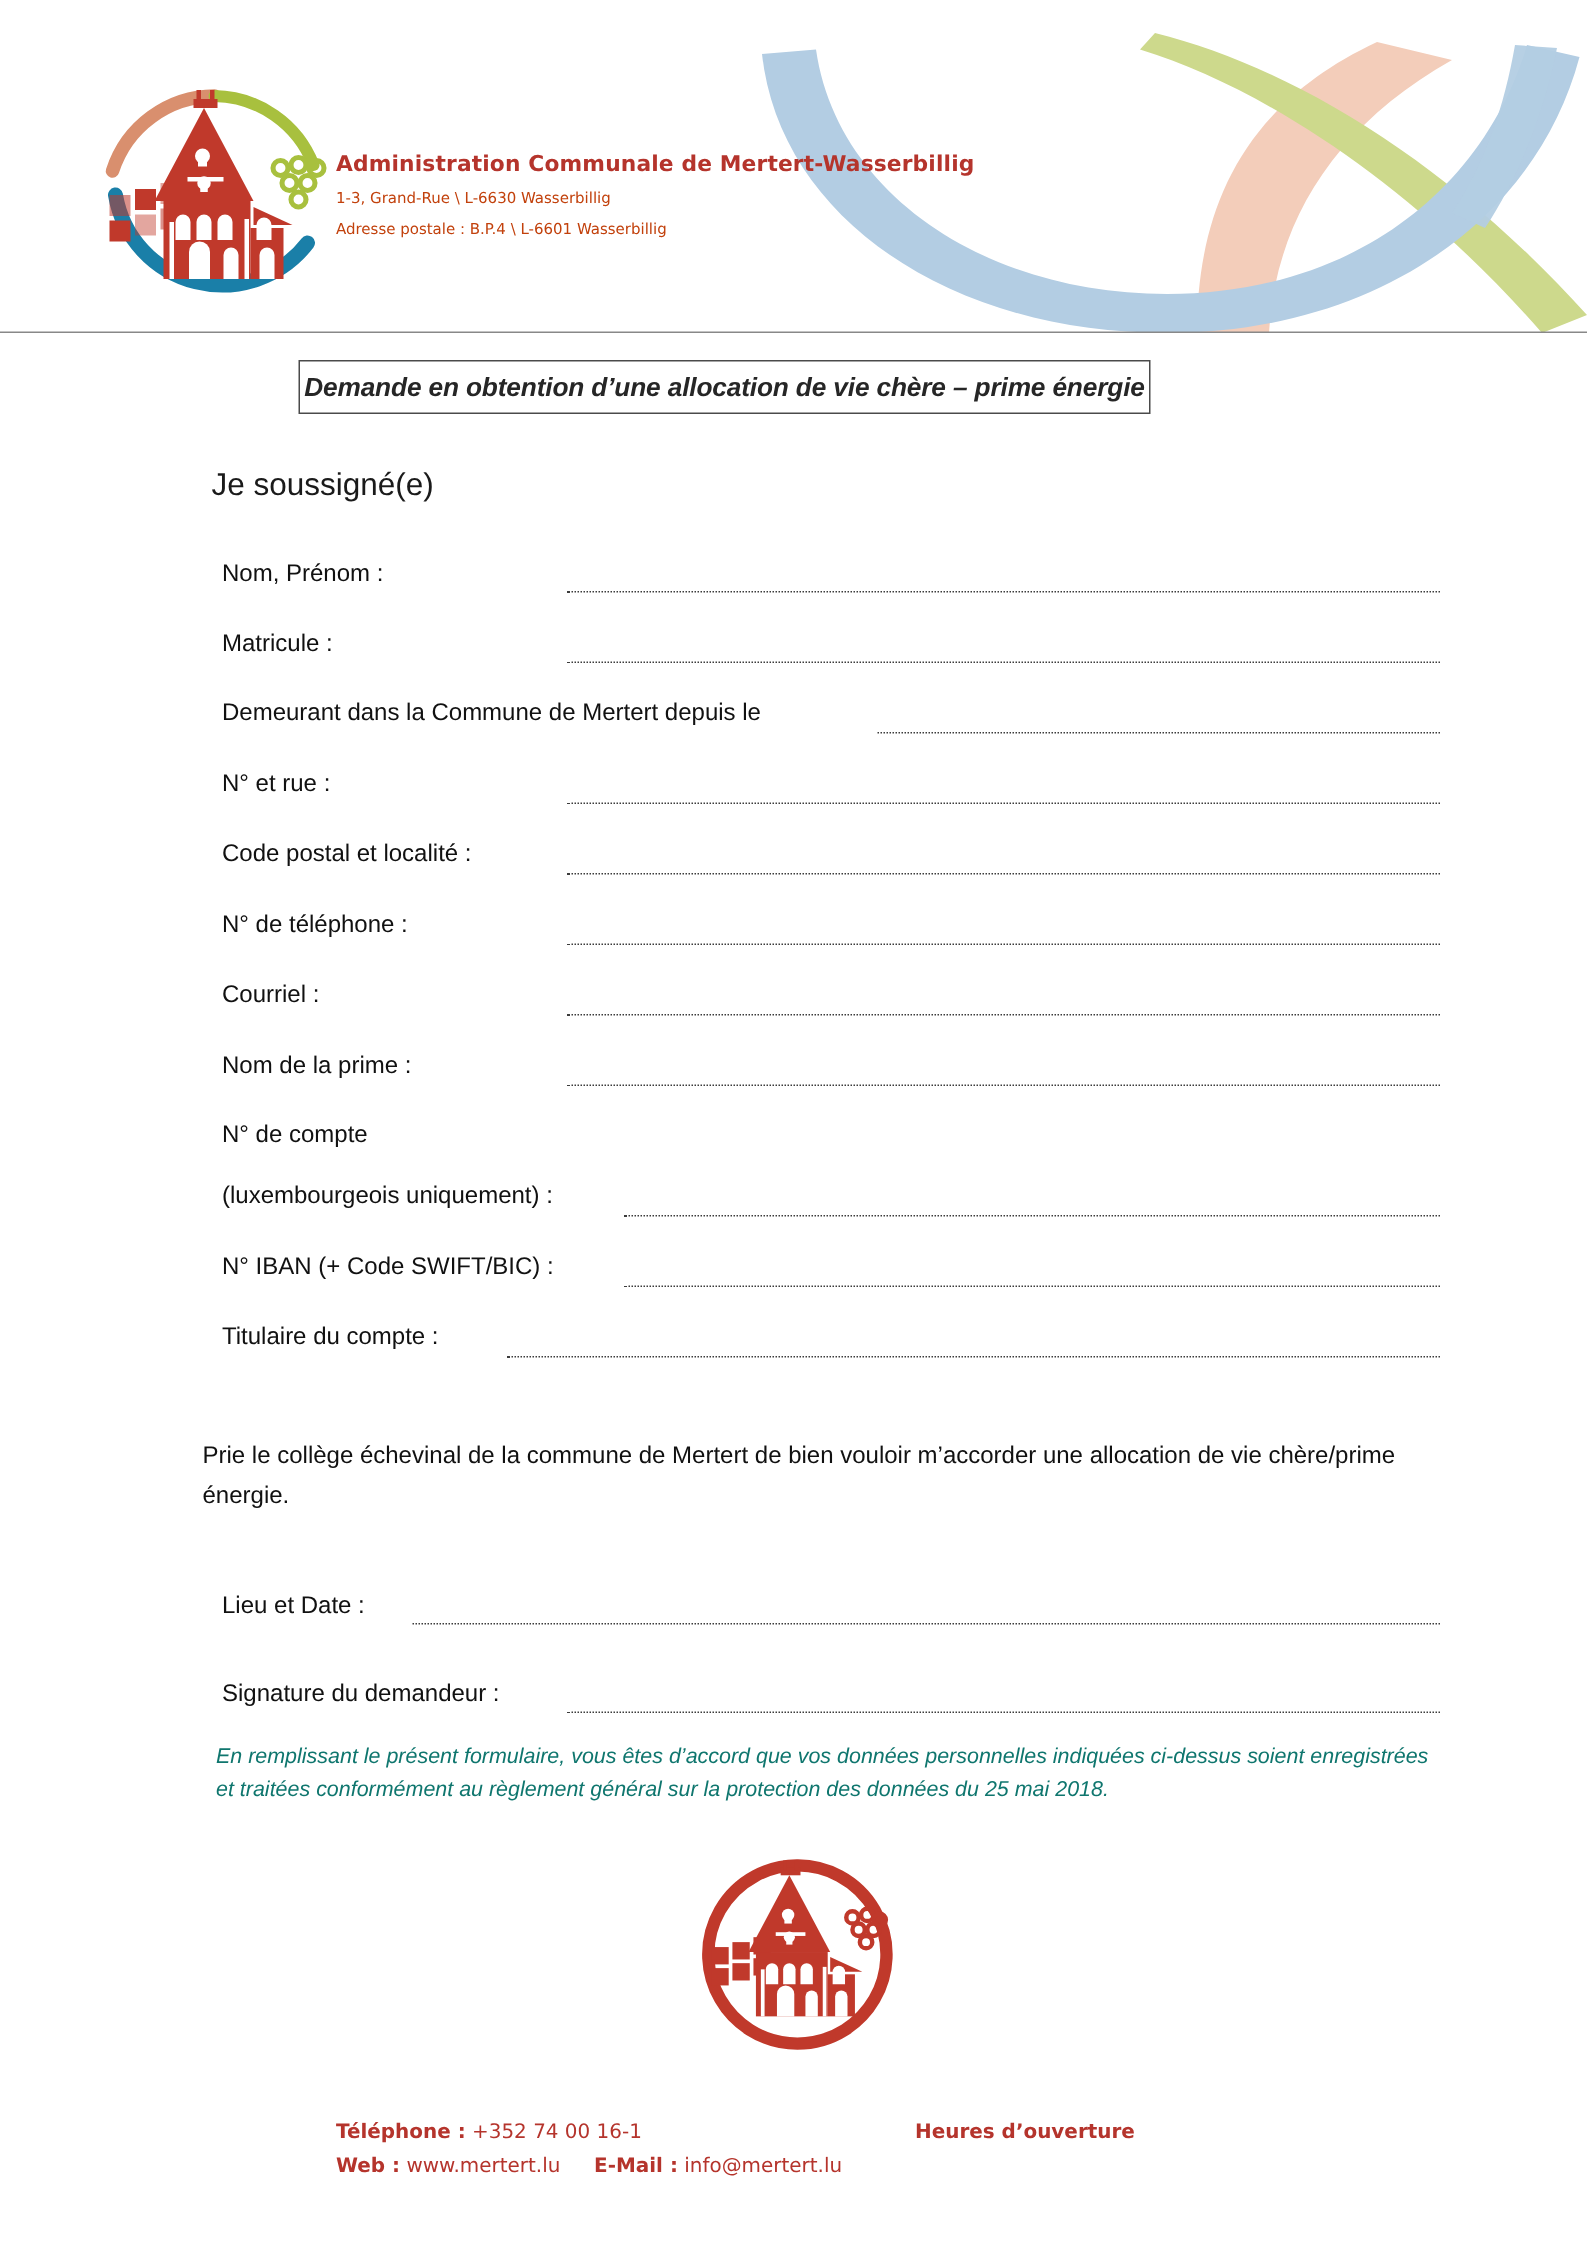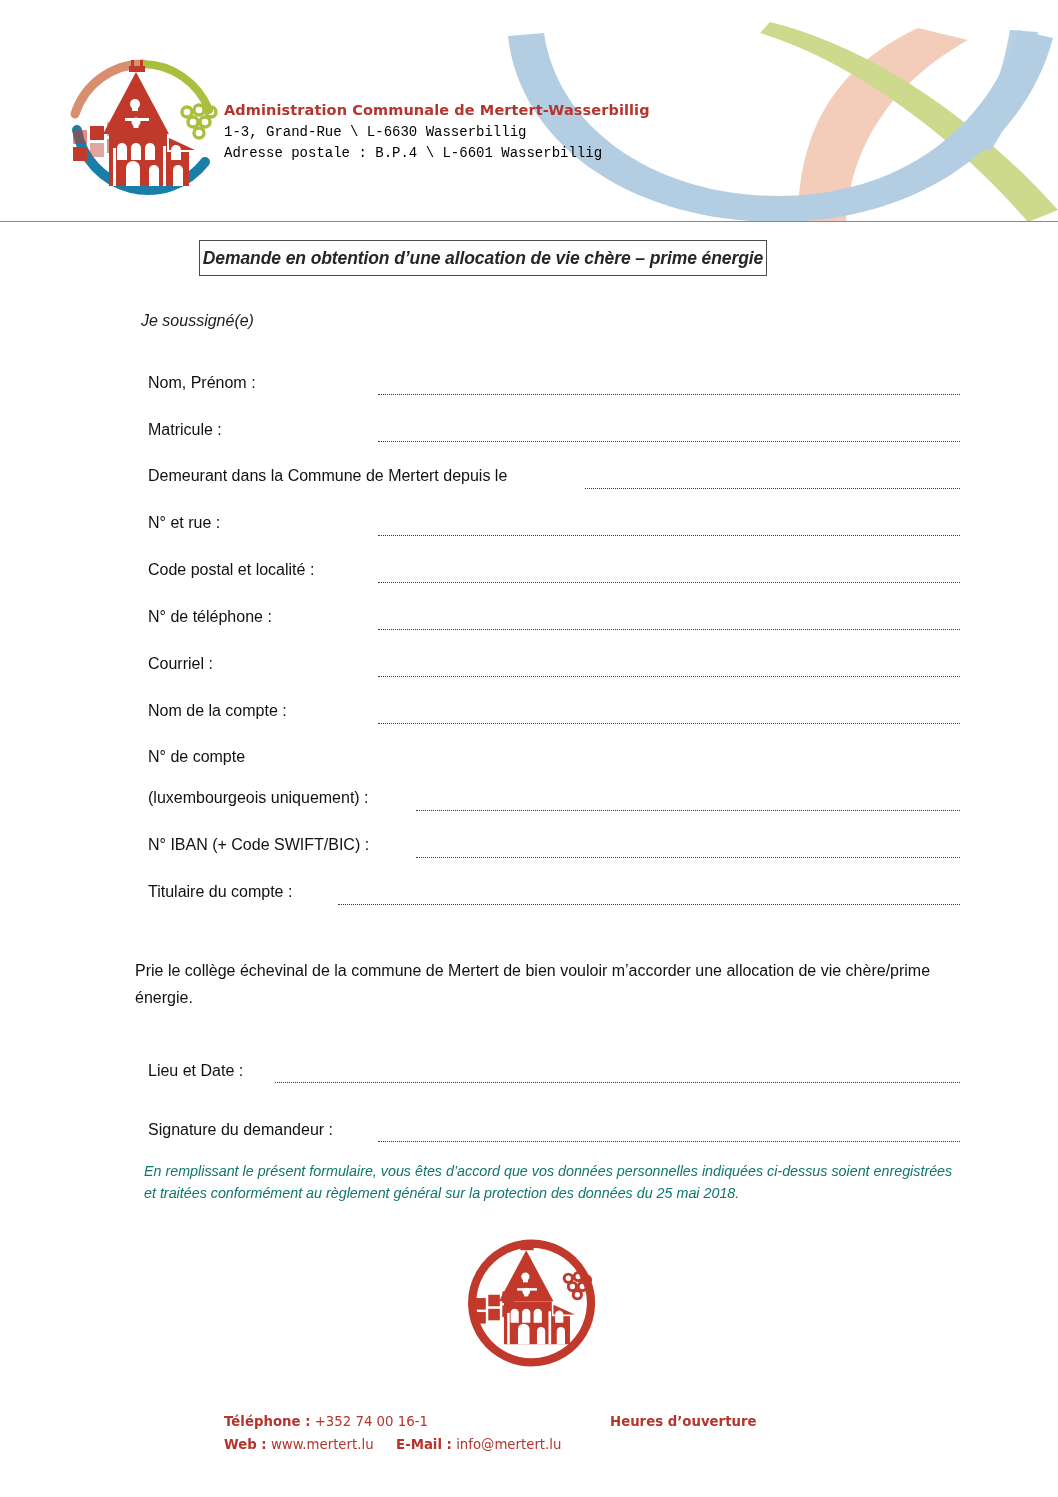--- a/index.html
+++ b/index.html
@@ -47,25 +47,24 @@
     line-height: 21.5px;
   }
   .org-line1 {
     font-size: 14.5px;
     font-weight: bold;
     letter-spacing: 0.1px;
     color: #b5342c;
     display: block;
   }
   .org-line2, .org-line3 {
-    font-size: 14px;
+    font-size: 10px;
     font-weight: normal;
-    color: #000000;
+    color: #c2410c;
     display: block;
-    font-family: Liberation Mono, monospace;
   }
   .header-rule {
     position: absolute;
     left: 0;
     top: 221px;
     width: 1058px;
     height: 1px;
     background: #888888;
   }
 
@@ -90,22 +89,21 @@
     color: #262626;
     letter-spacing: -0.1px;
     white-space: nowrap;
   }
 
   
   .intro {
     position: absolute;
     left: 141px;
     top: 312px;
-    font-size: 16px;
-    font-style: italic;
+    font-size: 21px;
     color: #1a1a1a;
   }
 
   .field {
     position: absolute;
     height: 24px;
   }
   .field-label {
     position: absolute;
     left: 0;
@@ -317,21 +315,21 @@
     <span class="field-label">N° de téléphone :</span>
   </div>
   <div class="dots" style="left:378px; top:629px; width:582px;"></div>
 
   <div class="field" style="left:148px; top:652px;">
     <span class="field-label">Courriel :</span>
   </div>
   <div class="dots" style="left:378px; top:676px; width:582px;"></div>
 
   <div class="field" style="left:148px; top:699px;">
-    <span class="field-label">Nom de la compte :</span>
+    <span class="field-label">Nom de la prime :</span>
   </div>
   <div class="dots" style="left:378px; top:723px; width:582px;"></div>
 
   <div class="field" style="left:148px; top:745px;">
     <span class="field-label">N° de compte</span>
   </div>
 
   <div class="field" style="left:148px; top:786px;">
     <span class="field-label">(luxembourgeois uniquement) :</span>
   </div>

